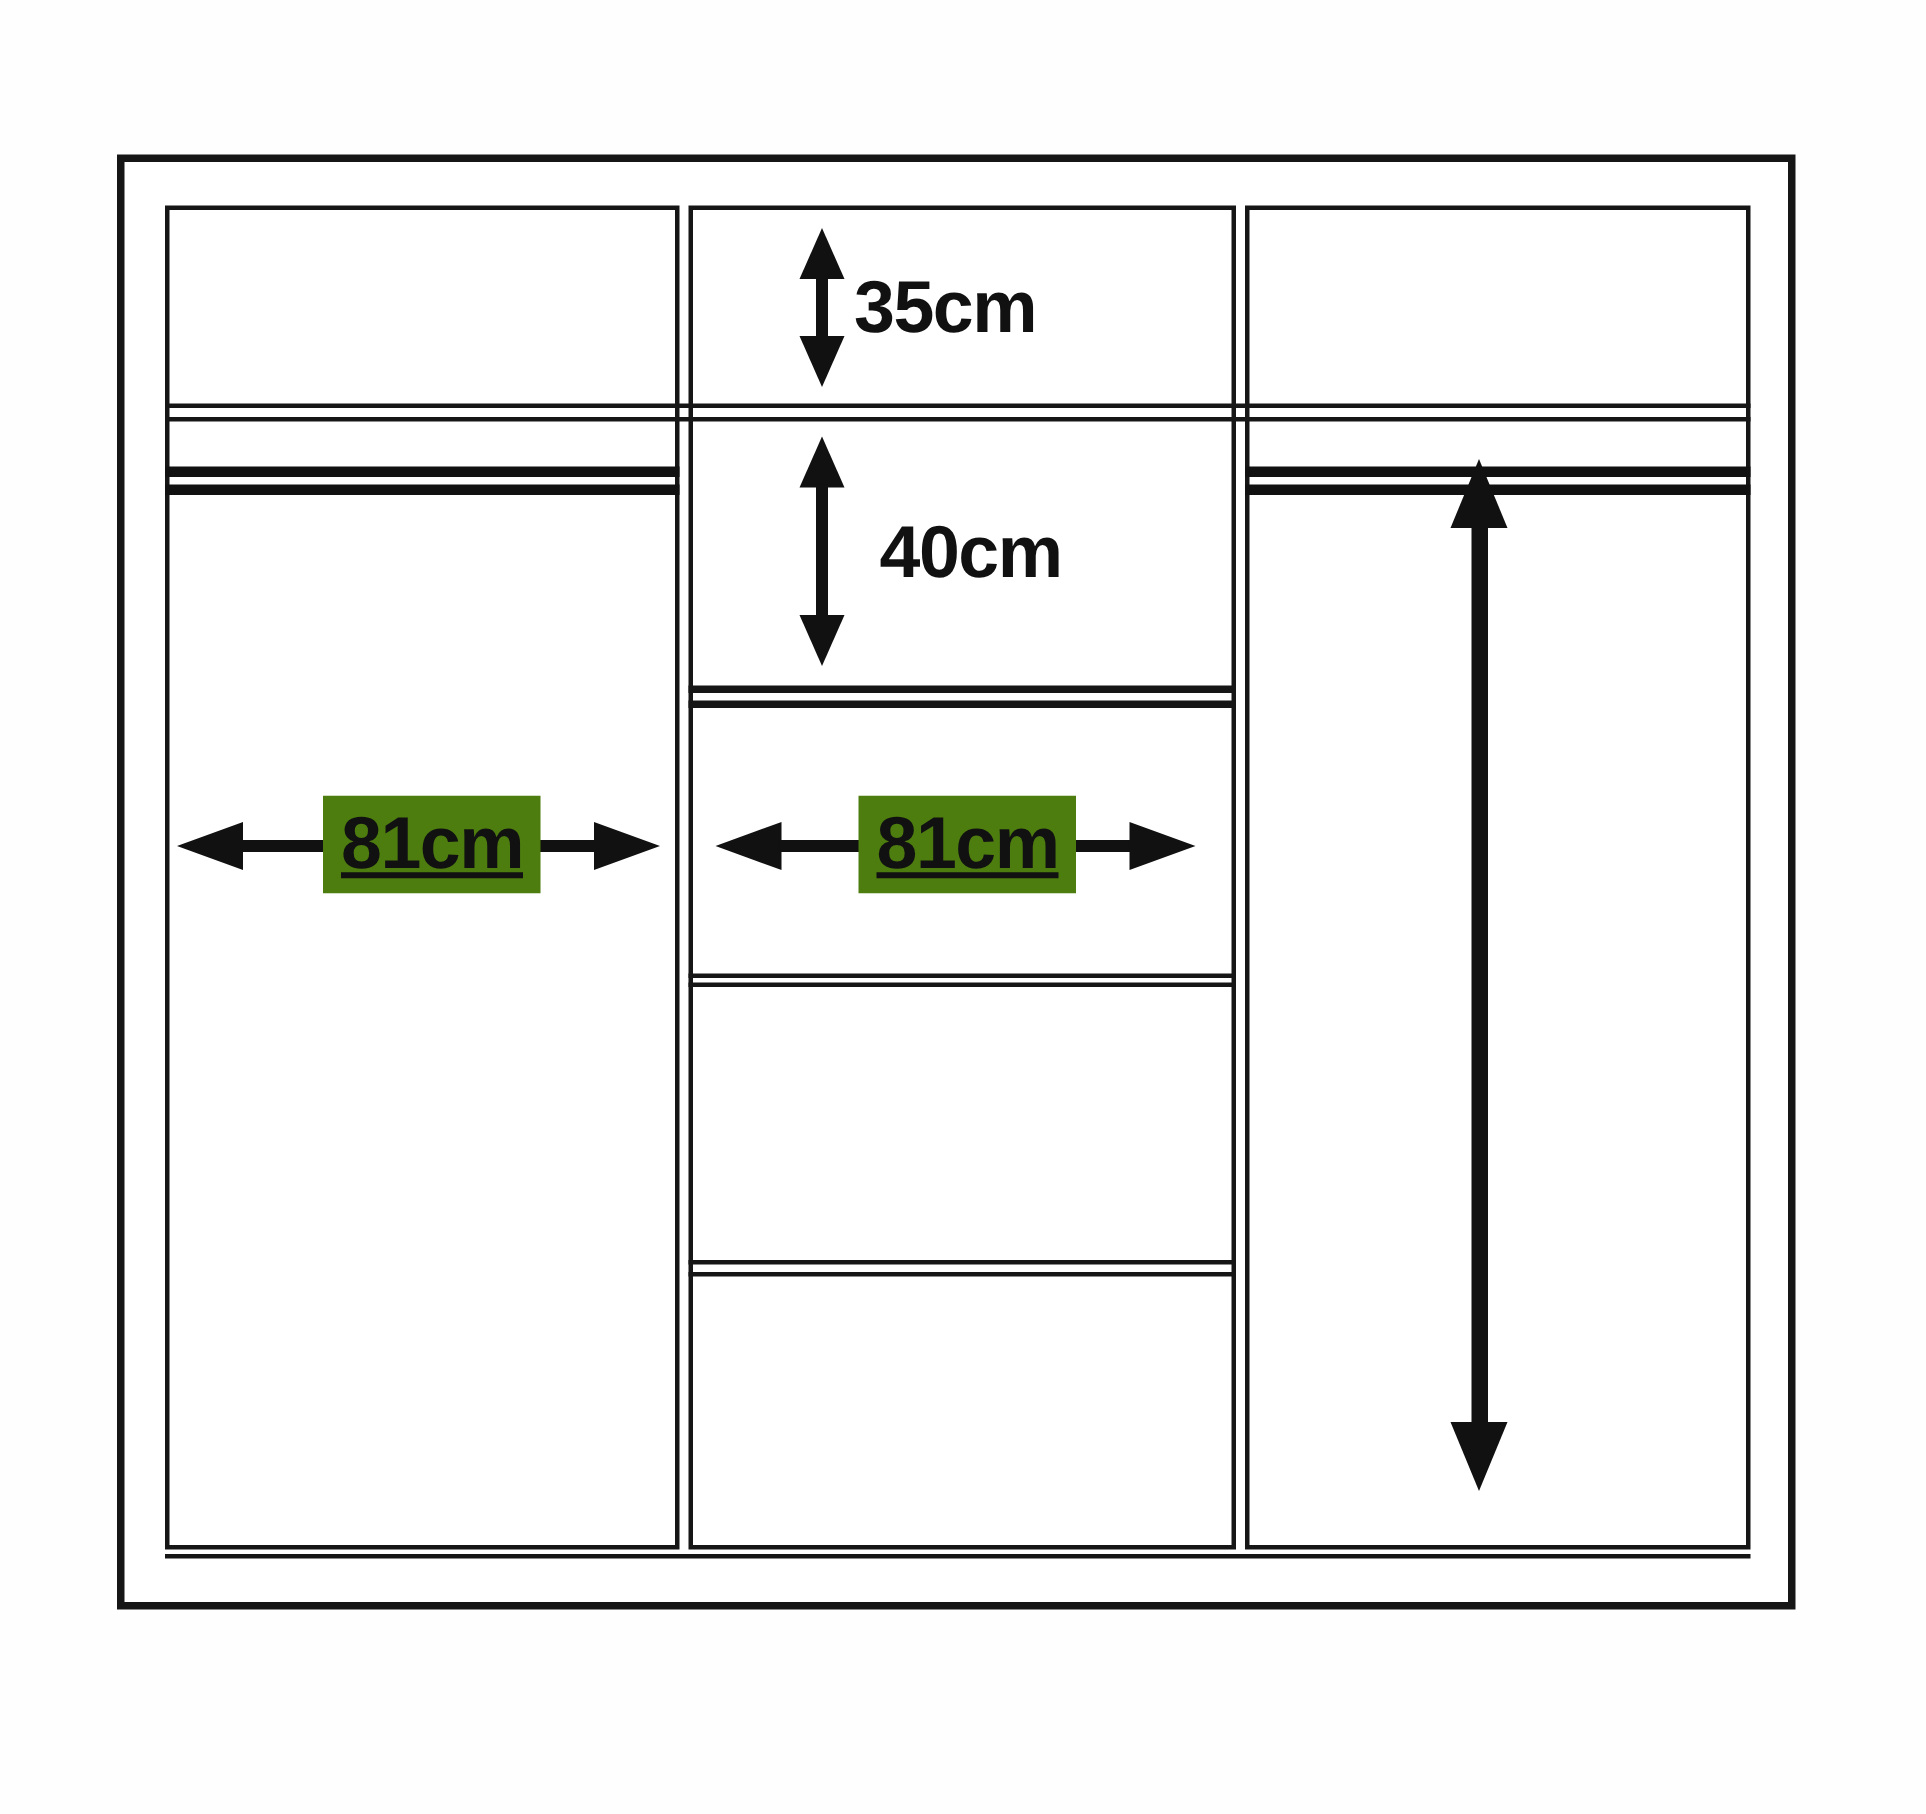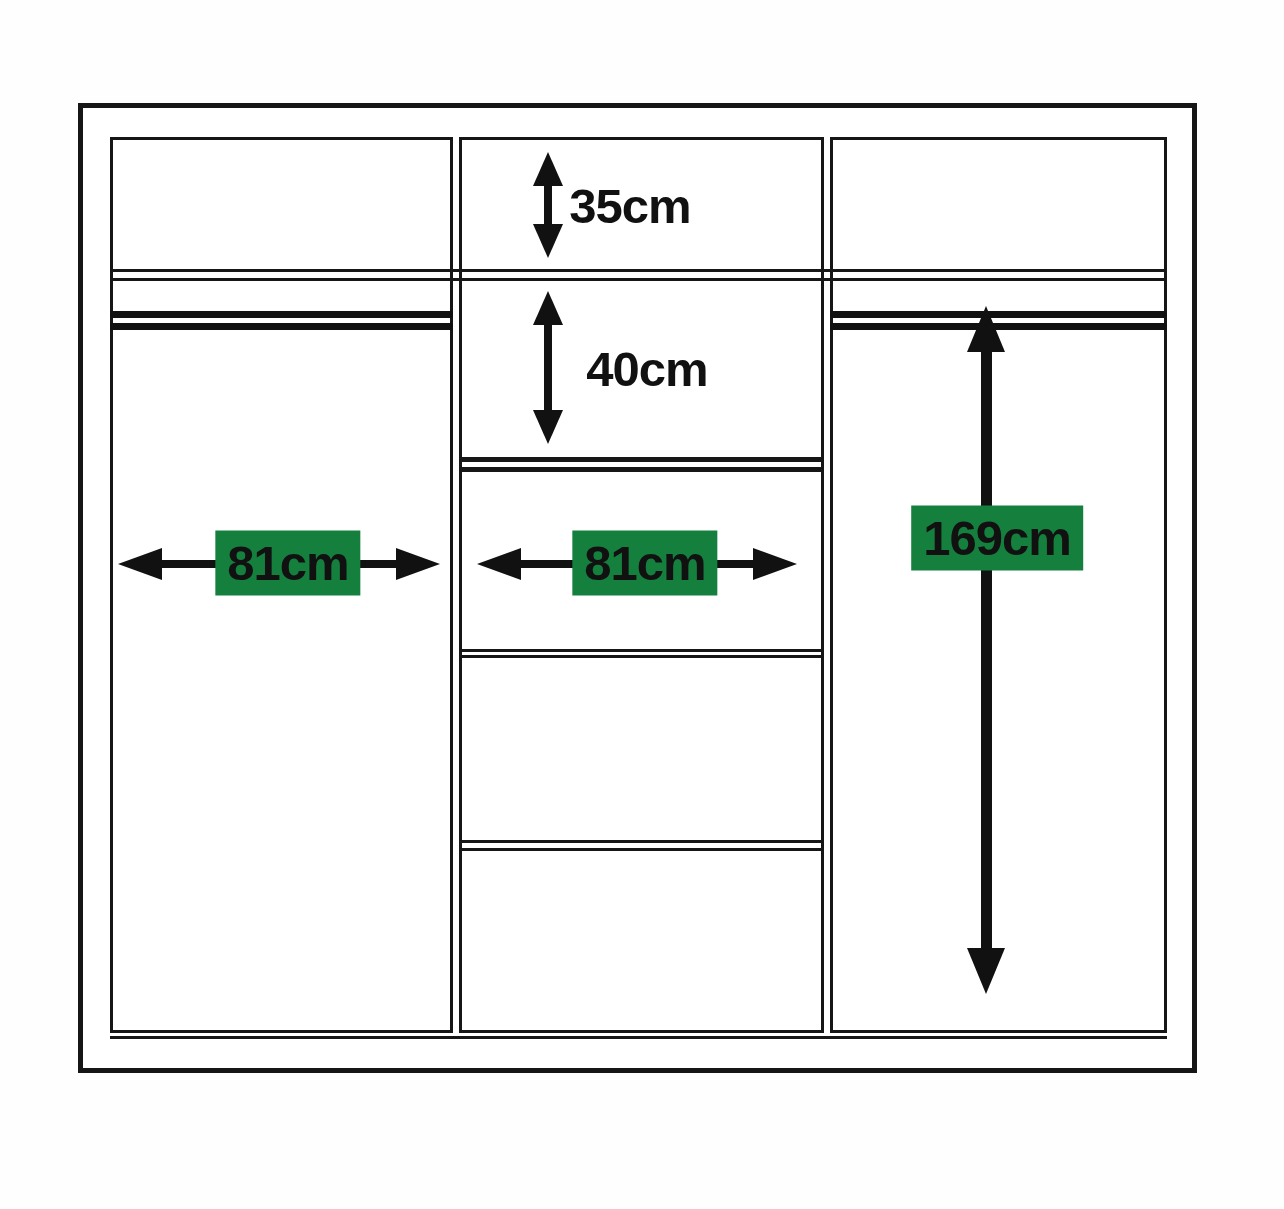--- a/index.html
+++ b/index.html
@@ -59,22 +59,23 @@
     transform: translate(-50%, -50%);
     font-size: 49px;
     font-weight: 700;
     letter-spacing: -1px;
     color: #111111;
     white-space: nowrap;
     line-height: 1;
     z-index: 5;
   }
   .dim-label.on-line {
-    background: #15803d;
+    background: #4d7c0f;
     padding: 8px 12px;
+    text-decoration: underline;
   }
 </style>
 </head>
 <body>
 
 <div class="stage">
 
   <div class="abs frame"></div>
 
   <div class="abs panel left"></div>
@@ -124,15 +125,14 @@
     <div class="abs stem-h" style="left:519px;top:560px;width:236px;height:8px"></div>
     <div class="abs tri rightw" style="left:753px;top:548px"></div>
   </div>
   <div class="abs dim-label on-line" style="left:645px;top:563px">81cm</div>
 
   <div>
     <div class="abs tri up big" style="left:967px;top:306px"></div>
     <div class="abs stem-v" style="left:981px;top:350px;width:11px;height:600px"></div>
     <div class="abs tri down big" style="left:967px;top:948px"></div>
   </div>
-  <div class="abs dim-label on-line" style="left:997px;top:538px">169cm</div>
 
 </div>
 
 </body></html>

